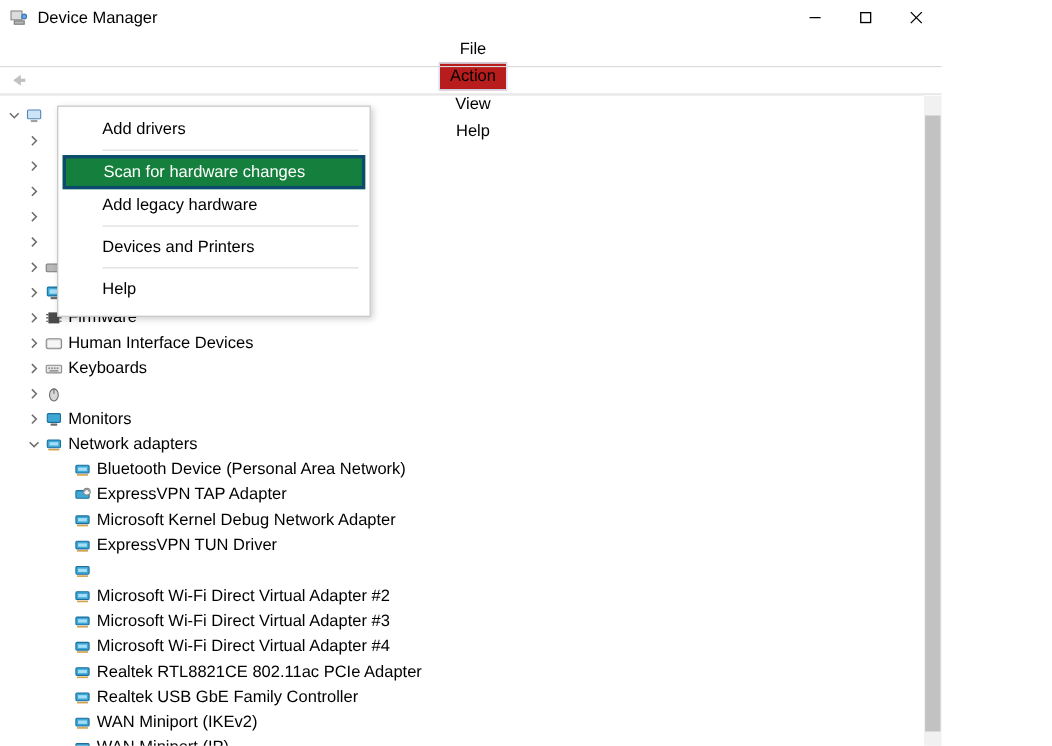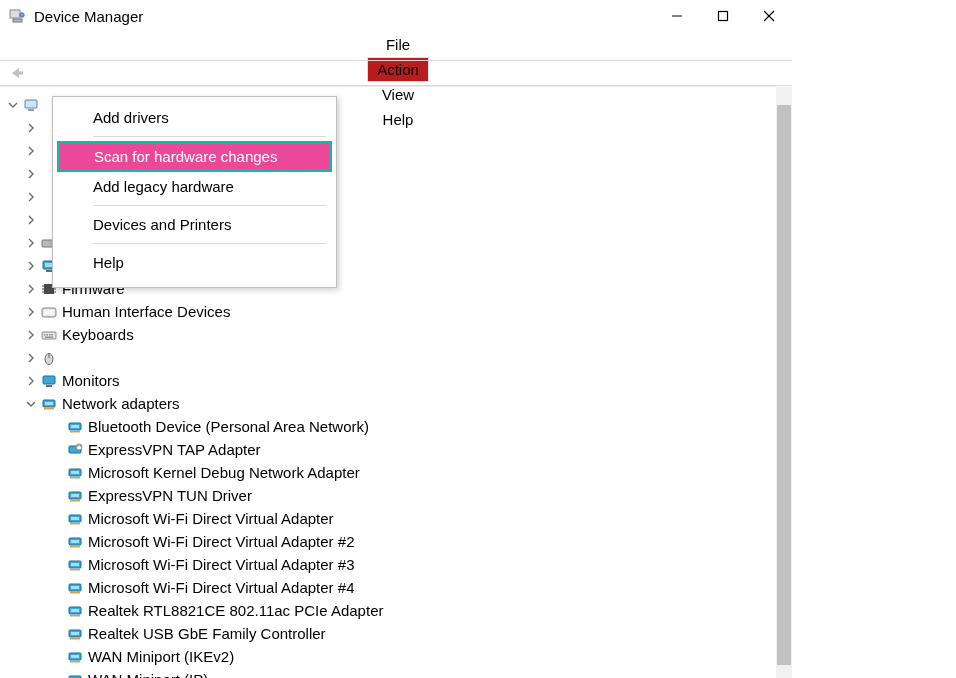--- a/index.html
+++ b/index.html
@@ -5,21 +5,21 @@
   * { box-sizing: border-box; }
   html, body {
     margin: 0; padding: 0;
     width: 956px; height: 678px;
     font-family: "Segoe UI", Arial, sans-serif;
     font-size: 15px;
     color: #000;
     background: #fff;
     overflow: hidden;
   }
-  .window { width: 792px; height: 678px; display: flex; flex-direction: column; }
+  .window { width: 856px; height: 678px; display: flex; flex-direction: column; }
   
   .titlebar {
     height: 38px;
     display: flex; align-items: center;
     padding-left: 8px;
   }
   .title-icon {
     width: 18px; height: 18px; margin-right: 8px;
     display: inline-flex; align-items: center; justify-content: center;
   }
@@ -72,23 +72,23 @@
     box-shadow: 2px 2px 6px rgba(0,0,0,.2);
     padding: 6px 0 10px 0;
     z-index: 50;
   }
   .dd-item {
     padding: 6px 10px 6px 40px;
     font-size: 15px;
     cursor: default;
   }
   .dd-item.highlighted {
-    background: #ec4899;
+    background: #15803d;
     color: #fff;
-    border: 3px solid #14b8a6;
+    border: 3px solid #0c4a6e;
     margin: 0 4px;
     padding: 4px 6px 4px 34px;
   }
   .dd-sep {
     height: 1px;
     background: #d9d9d9;
     margin: 4px 10px 4px 40px;
   }
   
   .content {
@@ -423,21 +423,20 @@
       </div>
       <div class="node indent-2">
         <span class="exp blank"></span>
         <span class="ticon">
             <svg width="16" height="16">
               <rect x="2" y="4" width="12" height="7" rx="1" fill="#3fa7d6" stroke="#1b6e9c"></rect>
               <rect x="4" y="6" width="8" height="3" fill="#a4dff7"></rect>
               <rect x="3" y="12" width="10" height="1.5" fill="#d5a24c"></rect>
             </svg>
           </span>
-        <span>Microsoft Wi-Fi Direct Virtual Adapter</span>
       </div>
       <div class="node indent-2">
         <span class="exp blank"></span>
         <span class="ticon">
             <svg width="16" height="16">
               <rect x="2" y="4" width="12" height="7" rx="1" fill="#3fa7d6" stroke="#1b6e9c"></rect>
               <rect x="4" y="6" width="8" height="3" fill="#a4dff7"></rect>
               <rect x="3" y="12" width="10" height="1.5" fill="#d5a24c"></rect>
             </svg>
           </span>

